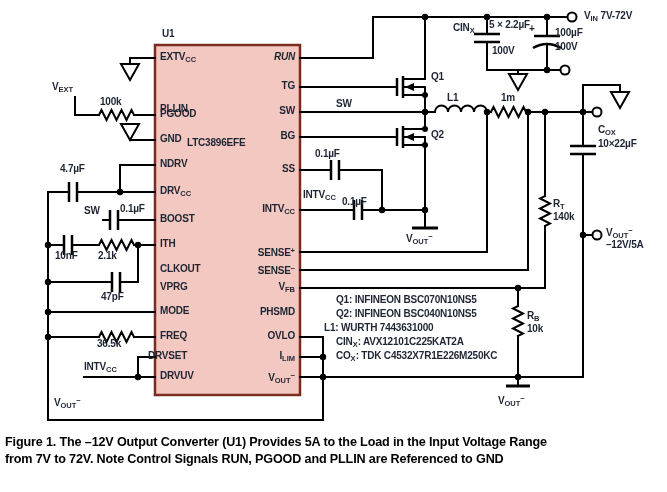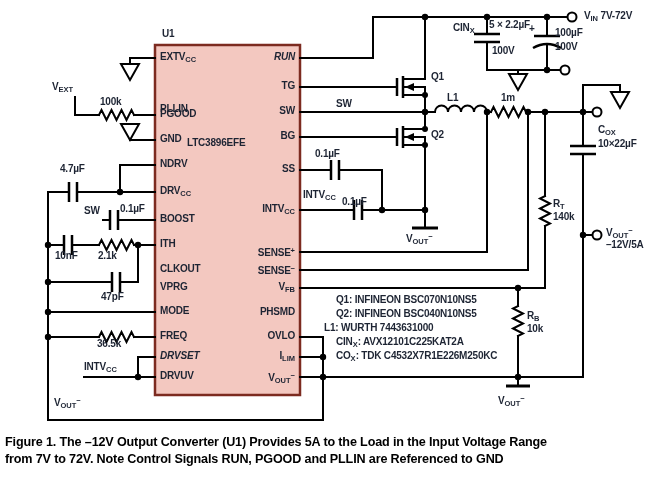--- a/index.html
+++ b/index.html
@@ -182,21 +182,21 @@
     <div class="lbl" style="left: 160px; top: 108px;"><span>PGOOD</span></div>
     <div class="lbl" style="left: 160px; top: 133px;"><span>GND</span></div>
     <div class="lbl" style="left: 160px; top: 158px;"><span>NDRV</span></div>
     <div class="lbl" style="left: 160px; top: 185px;"><span>DRV</span><span class="sub">CC</span></div>
     <div class="lbl" style="left: 160px; top: 213px;"><span>BOOST</span></div>
     <div class="lbl" style="left: 160px; top: 238px;"><span>ITH</span></div>
     <div class="lbl" style="left: 160px; top: 263px;"><span>CLKOUT</span></div>
     <div class="lbl" style="left: 160px; top: 281px;"><span>VPRG</span></div>
     <div class="lbl" style="left: 160px; top: 305px;"><span>MODE</span></div>
     <div class="lbl" style="left: 160px; top: 330px;"><span>FREQ</span></div>
-    <div class="lbl" style="left: 160px; top: 350px; font-style: italic;"><span>DRVSET</span></div>
+    <div class="lbl" style="left: 148px; top: 350px;"><span>DRVSET</span></div>
     <div class="lbl" style="left: 160px; top: 370px;"><span>DRVUV</span></div>
     <div class="lbl pin-right" style="right: 372px; top: 51px; font-style: italic;"><span>RUN</span></div>
     <div class="lbl pin-right" style="right: 372px; top: 80px;"><span>TG</span></div>
     <div class="lbl pin-right" style="right: 372px; top: 105px;"><span>SW</span></div>
     <div class="lbl pin-right" style="right: 372px; top: 130px;"><span>BG</span></div>
     <div class="lbl pin-right" style="right: 372px; top: 163px;"><span>SS</span></div>
     <div class="lbl pin-right" style="right: 372px; top: 203px;"><span>INTV</span><span class="sub">CC</span></div>
     <div class="lbl pin-right" style="right: 372px; top: 245px;"><span>SENSE</span><span class="sup">+</span></div>
     <div class="lbl pin-right" style="right: 372px; top: 263px;"><span>SENSE</span><span class="sup">−</span></div>
     <div class="lbl pin-right" style="right: 372px; top: 281px;"><span>V</span><span class="sub">FB</span></div>

